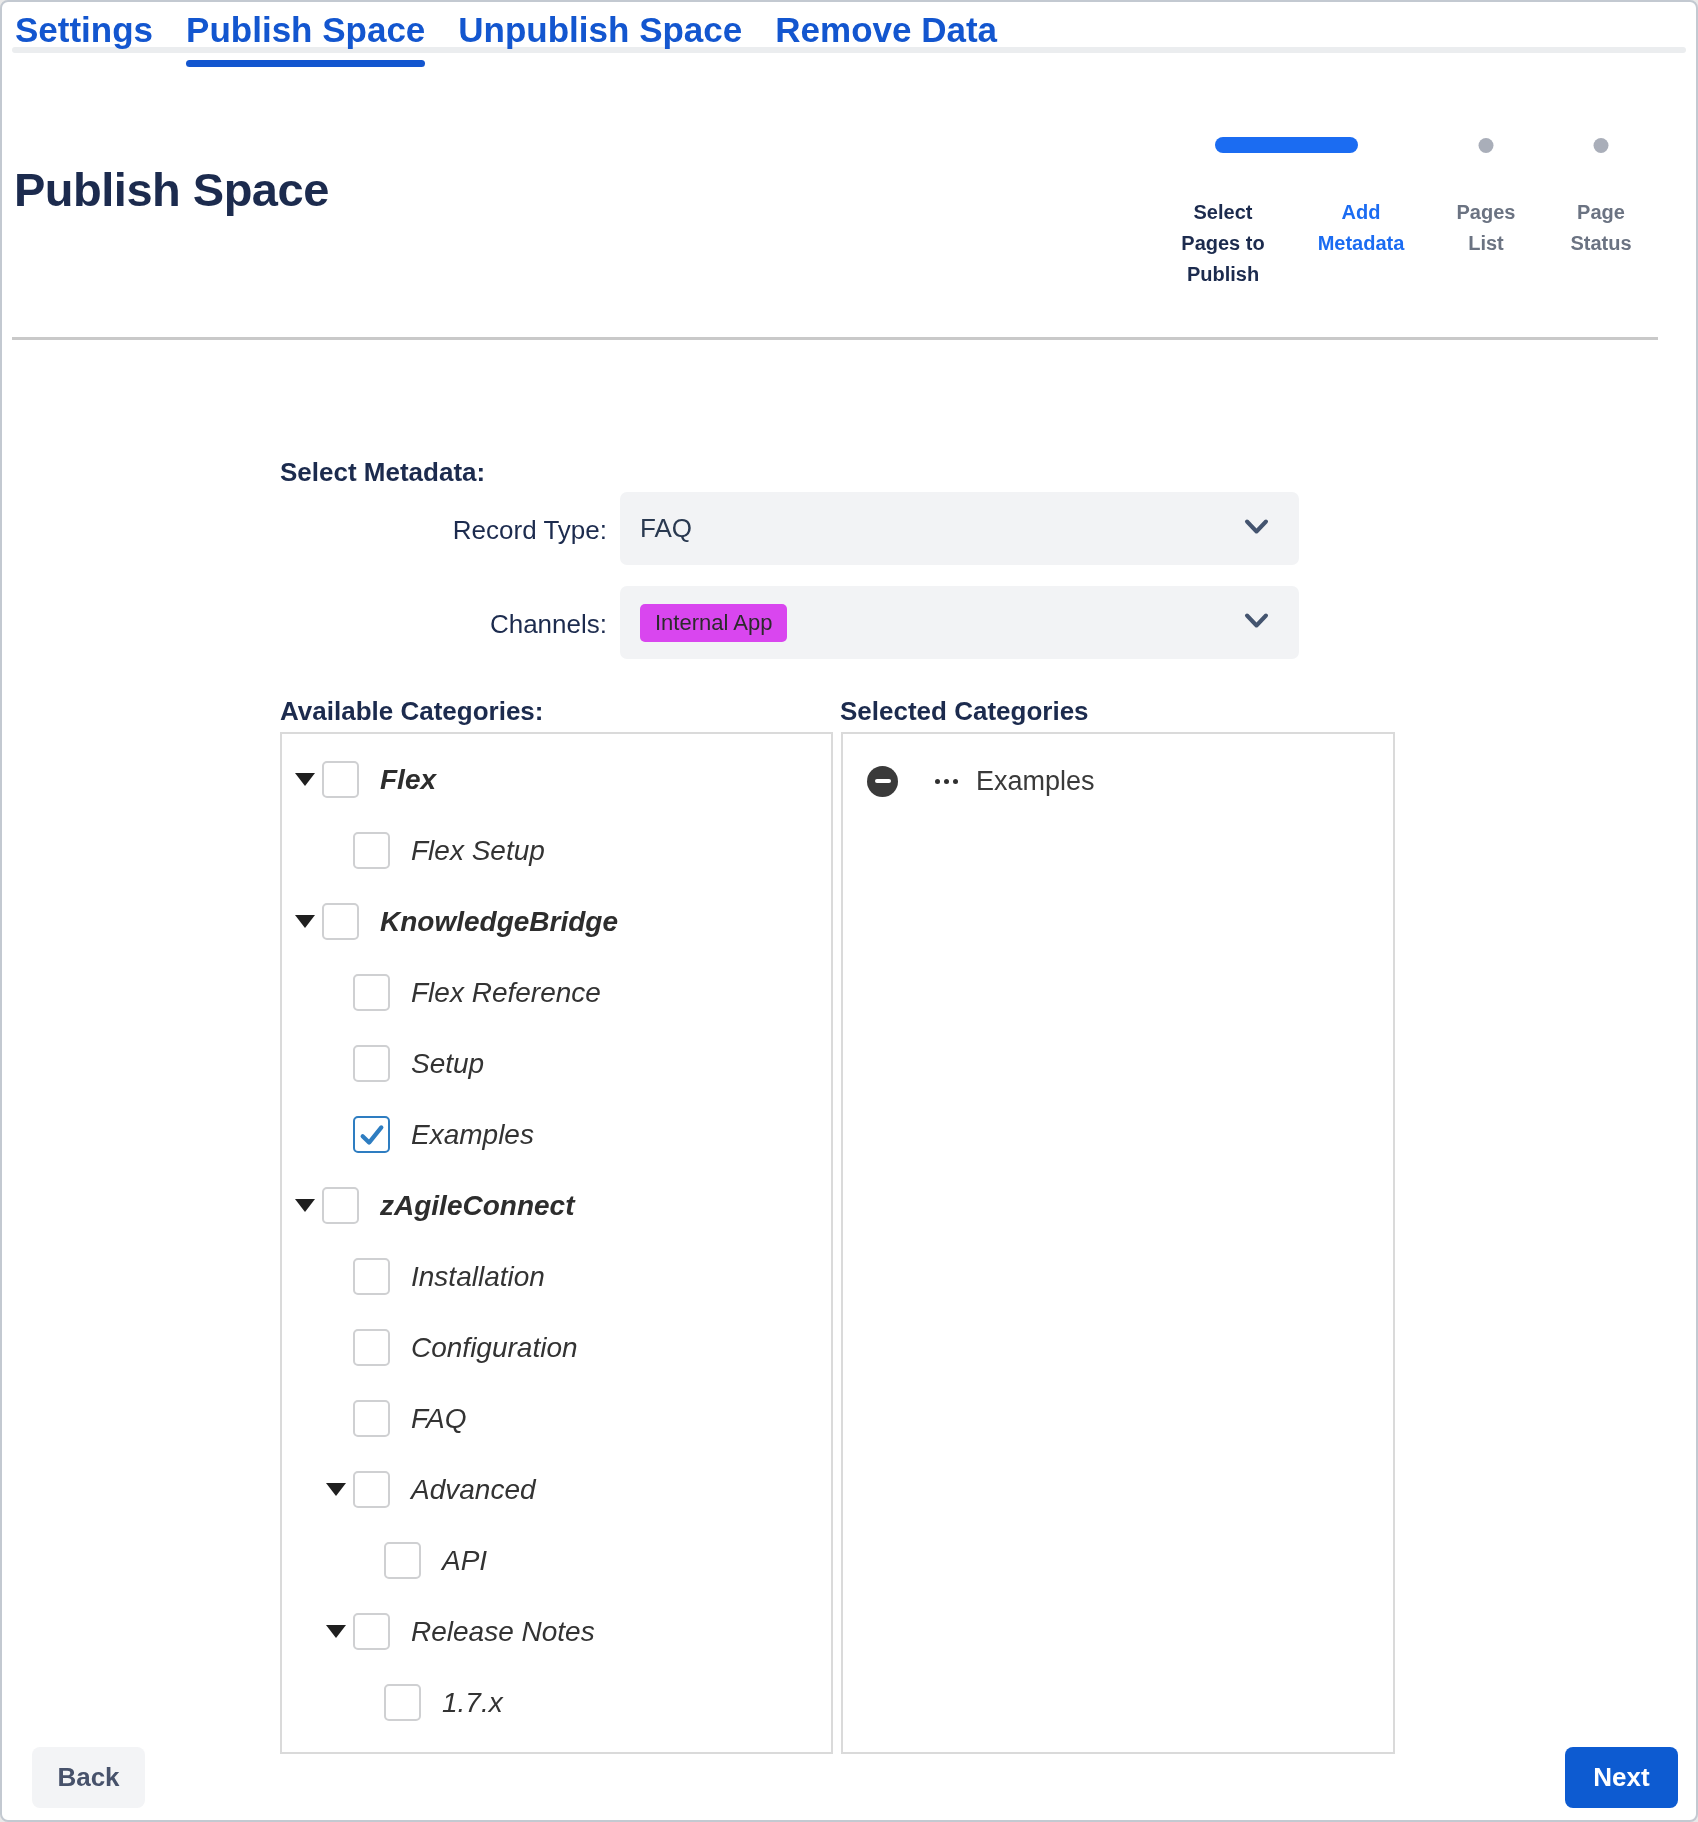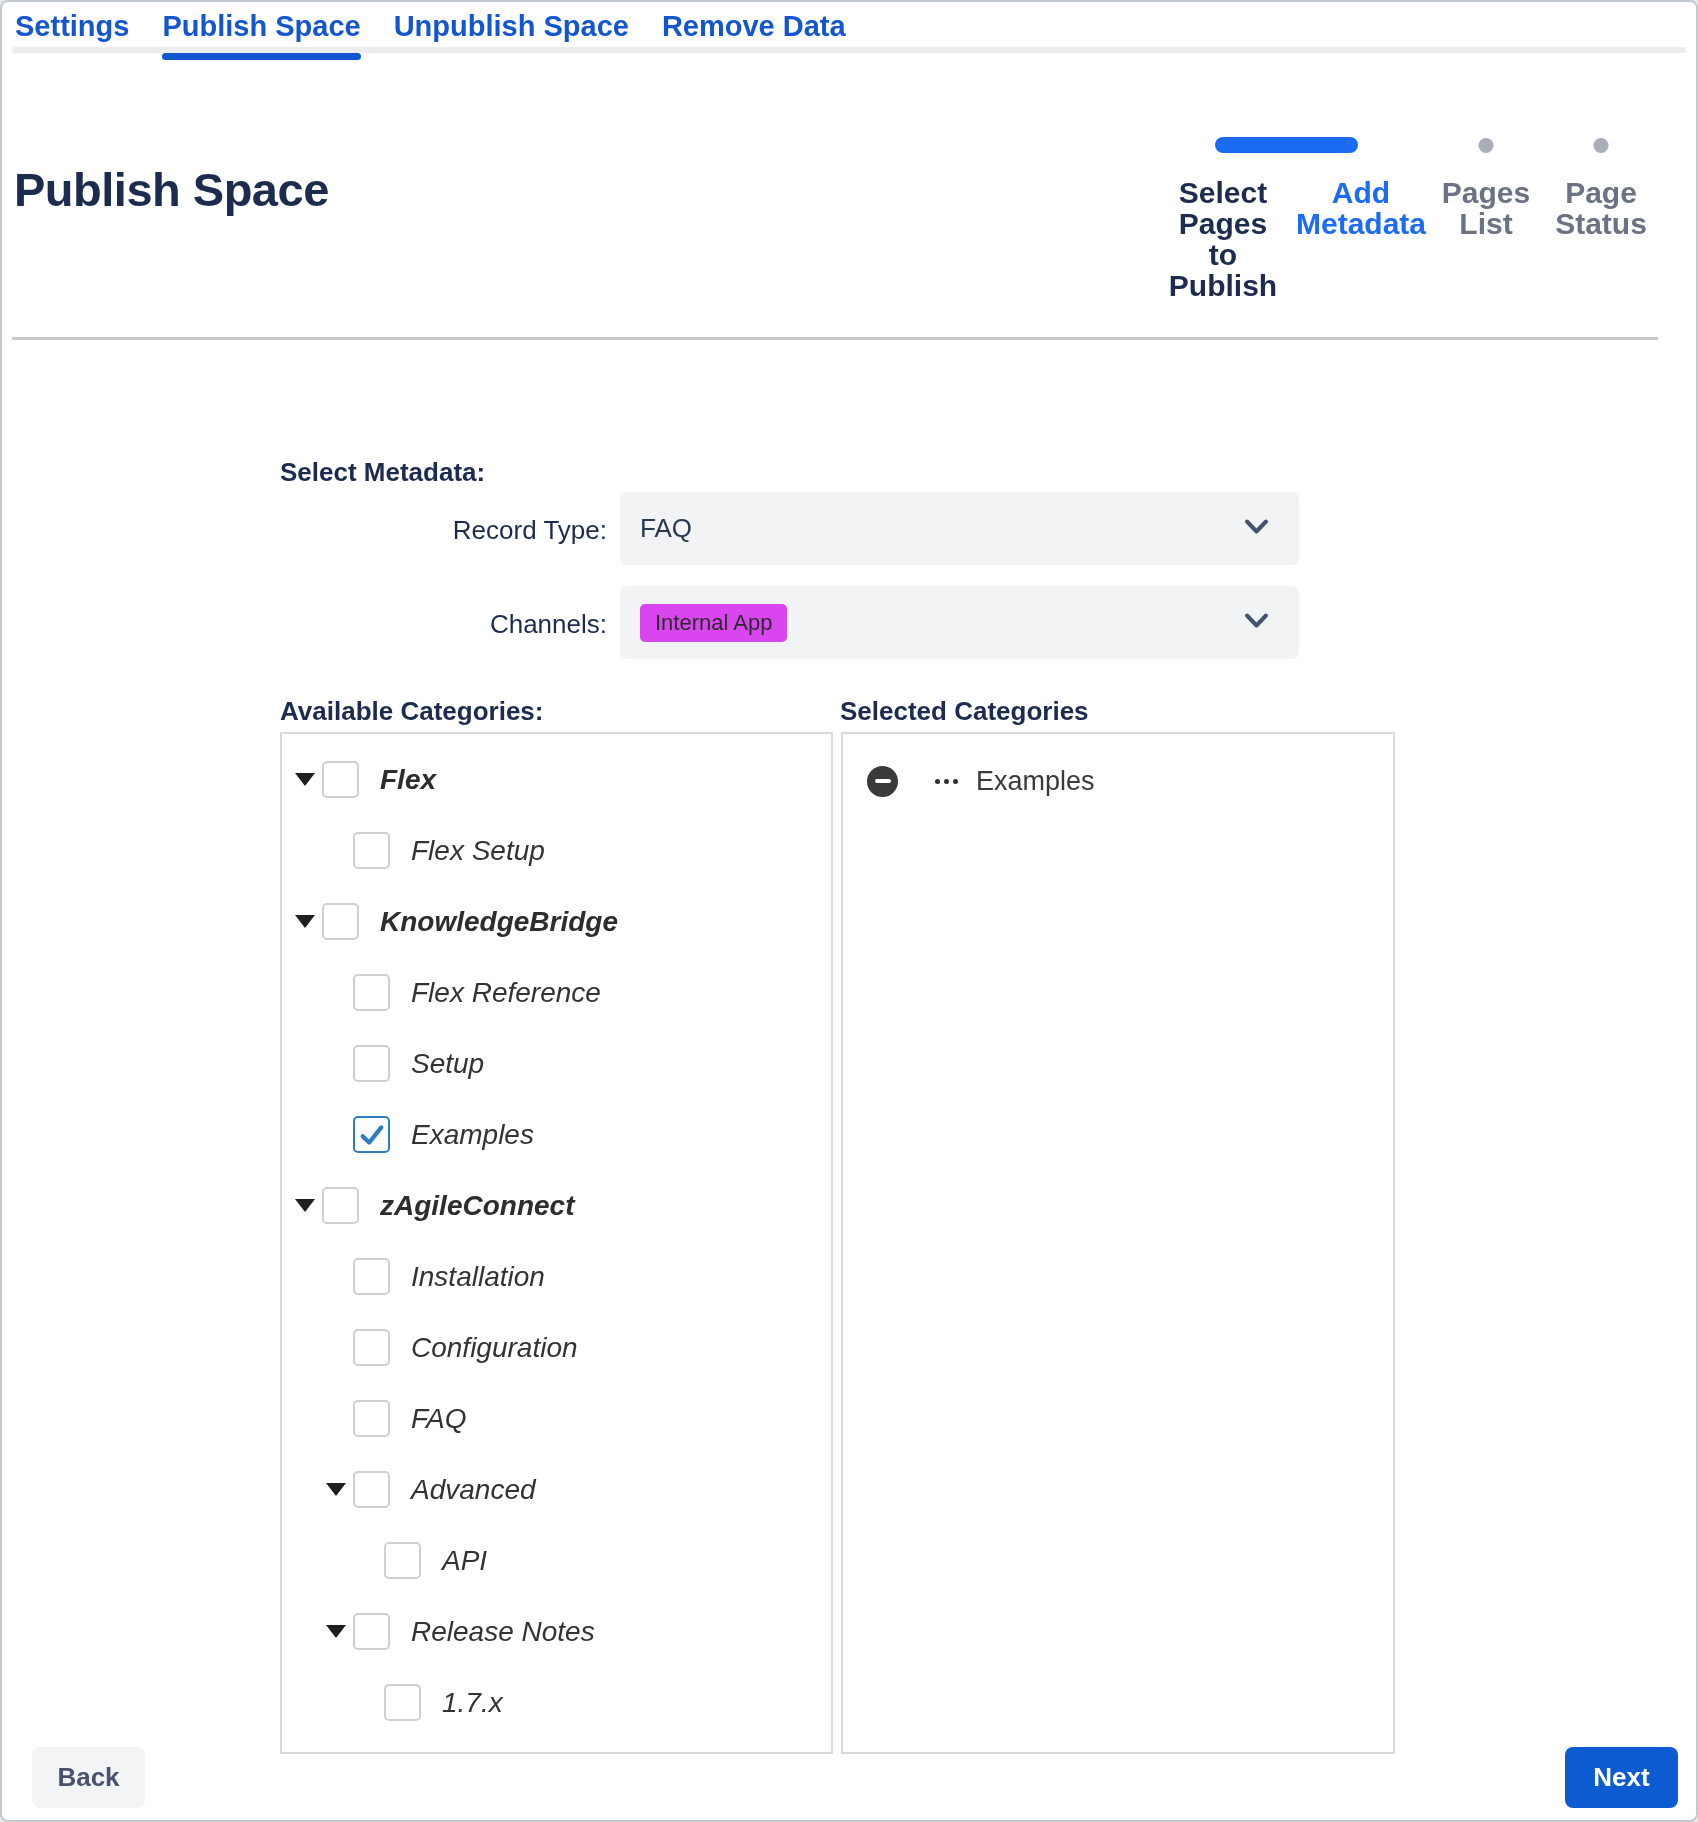--- a/index.html
+++ b/index.html
@@ -19,21 +19,21 @@
   .tab-track {
     position:absolute; top:45px; left:10px; right:10px;
     height:6px; background:#ebedef; border-radius:3px;
   }
   .tabbar {
     position:absolute; top:8px; left:13px;
     display:flex; gap:33px; z-index:2;
   }
   .tab {
     position:relative;
-    font-size:29px; font-weight:700; color:#1356cf;
+    font-size:35px; font-weight:700; color:#1356cf;
     padding-bottom:14px; cursor:pointer; white-space:nowrap;
   }
   .tab.active::after {
     content:""; position:absolute; left:0; right:0; bottom:-3px;
     height:7px; border-radius:4px; background:#1356cf;
   }
 
   
   .page-title {
     position:absolute; left:12px; top:160px;
@@ -44,22 +44,22 @@
     position:absolute; left:1160px; top:135px;
     display:flex; gap:12px;
   }
   .step { display:flex; flex-direction:column; align-items:center; }
   .step .ind { height:16px; width:100%; position:relative; }
   .step .dot {
     position:absolute; left:50%; top:1px; transform:translateX(-50%);
     width:15px; height:15px; border-radius:50%; background:#a9aeb9;
   }
   .step .lbl {
-    margin-top:24px; text-align:center;
-    font-size:30px; font-weight:700; line-height:31px; color:#6b7382;
+    margin-top:44px; text-align:center;
+    font-size:20px; font-weight:700; line-height:31px; color:#6b7382;
   }
   .step.done .lbl { color:#1c2b4e; }
   .step.current .lbl { color:#1b6cf2; }
   .progress-pill {
     position:absolute; left:53px; top:0;
     width:143px; height:16px; border-radius:9px; background:#1b6cf2;
   }
   .s1 { width:122px; } .s2 { width:130px; } .s3 { width:96px; } .s4 { width:110px; }
 
   .header-divider {

